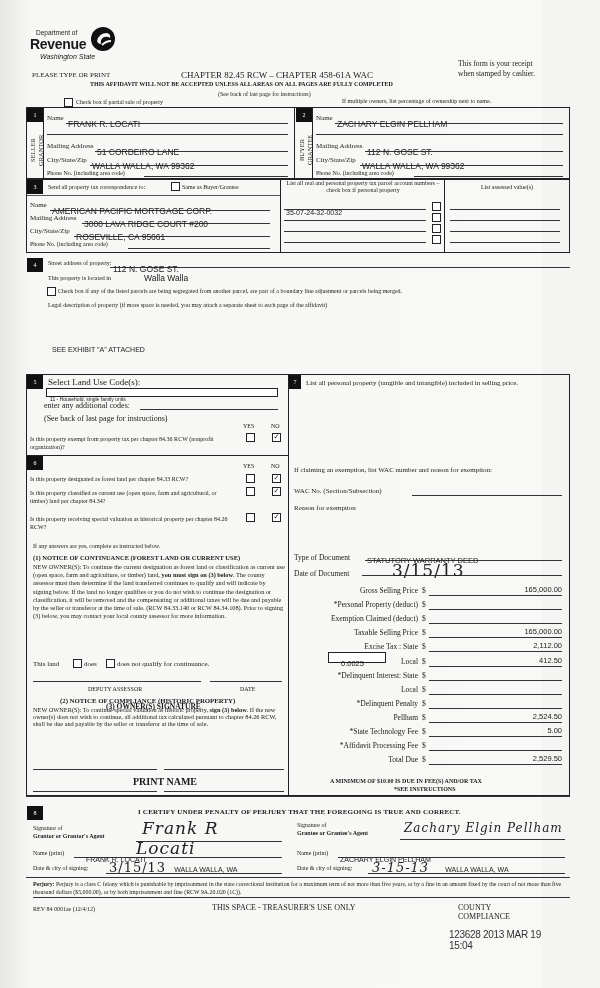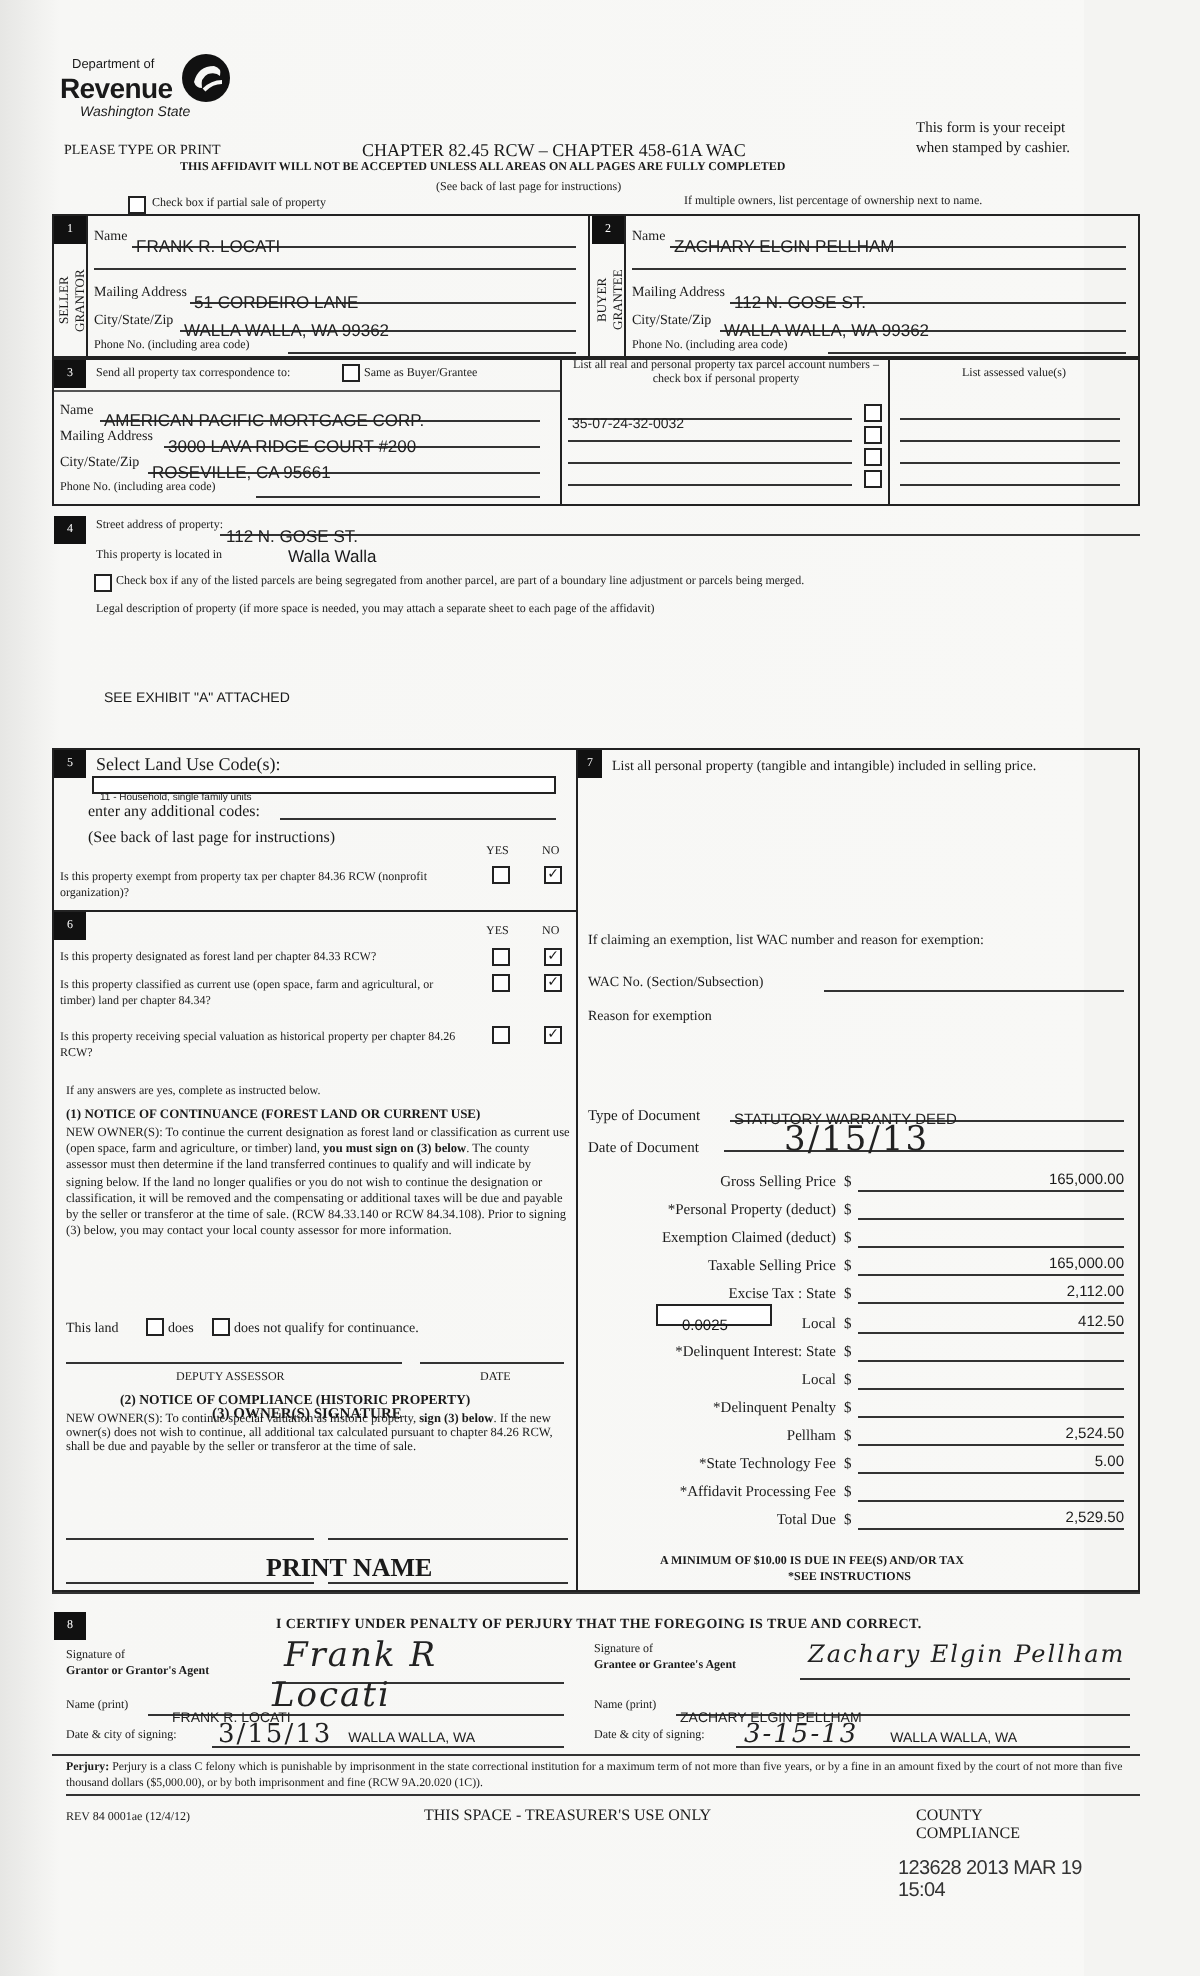--- a/index.html
+++ b/index.html
@@ -176,21 +176,21 @@
   <div class="abs t6" style="left:88px;top:686px;">DEPUTY ASSESSOR</div>
   <div class="abs t6" style="left:240px;top:686px;">DATE</div>
   <div class="abs b" style="left:60px;top:697px;font-size:6.8px;">(2) NOTICE OF COMPLIANCE (HISTORIC PROPERTY)</div>
   <div class="abs" style="left:33px;top:706px;width:252px;font-size:6.3px;line-height:7px;">
     <span>NEW OWNER(S): To continue special valuation as historic property,</span>
     <b>sign (3) below</b><span>. If the new owner(s) does not wish to continue, all additional tax calculated pursuant to chapter 84.26 RCW, shall be due and payable by the seller or transferor at the time of sale.</span>
   </div>
   <div class="abs b" style="left:106px;top:702px;font-size:7.5px;">(3) OWNER(S) SIGNATURE</div>
   <div class="line" style="left:33px;top:758px;width:124px;height:12px;"></div>
   <div class="line" style="left:164px;top:758px;width:120px;height:12px;"></div>
-  <div class="abs b" style="left:133px;top:776px;font-size:13px;">PRINT NAME</div>
+  <div class="abs b" style="left:133px;top:776px;font-size:10px;">PRINT NAME</div>
   <div class="line" style="left:33px;top:786px;width:124px;height:6px;"></div>
   <div class="line" style="left:164px;top:786px;width:120px;height:6px;"></div>
 
   <div class="num" style="left:289px;top:375px;width:12px;">7</div>
   <div class="abs t7" style="left:306px;top:378px;width:260px;line-height:10px;">List all  personal property (tangible and intangible) included in selling price.</div>
   <div class="abs t7" style="left:294px;top:466px;">If claiming an exemption, list WAC number and reason for exemption:</div>
   <div class="abs t7" style="left:294px;top:487px;">WAC No. (Section/Subsection)</div>
   <div class="line" style="left:412px;top:486px;width:150px;height:10px;"></div>
   <div class="abs t7" style="left:294px;top:504px;">Reason for exemption</div>
 

